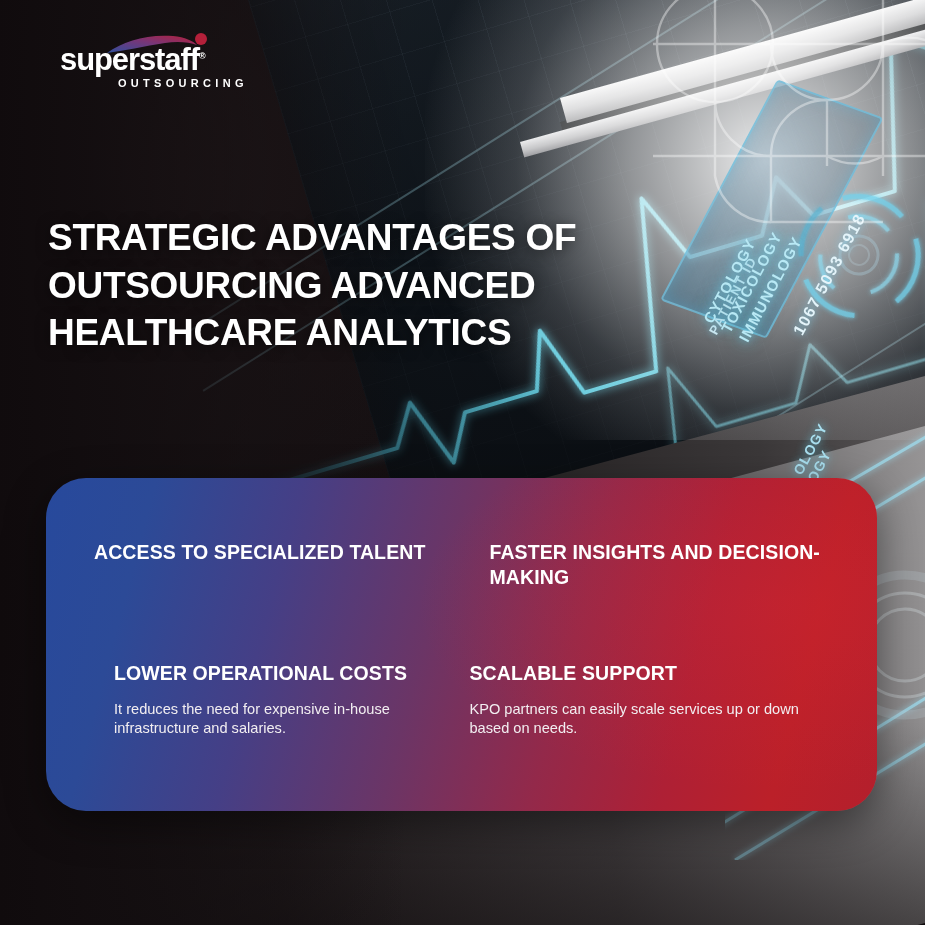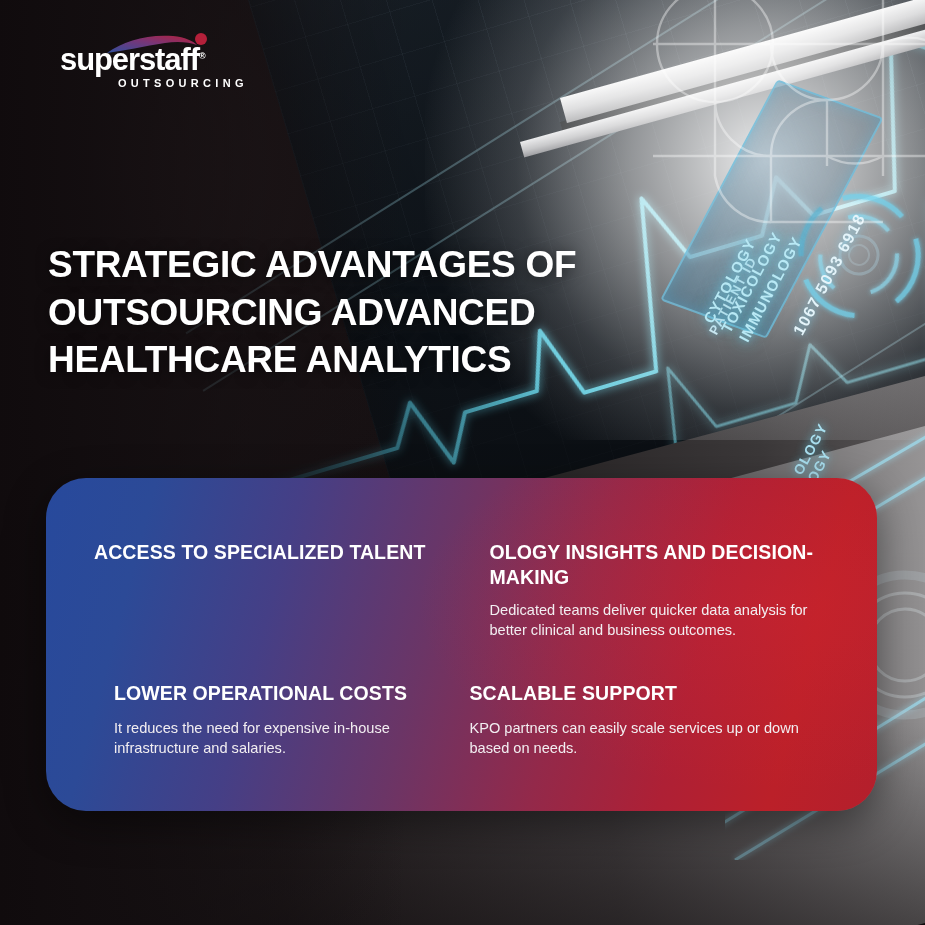--- a/index.html
+++ b/index.html
@@ -185,21 +185,20 @@
 
   
   .headline {
     position:absolute; left:48px; top:214px;
     width:560px;
     color:#ffffff;
     font-size:37px; font-weight:800;
     line-height:1.29;
     letter-spacing:-.3px;
     text-shadow:0 2px 14px rgba(0,0,0,.55);
-    margin-top:27px;
   }
 
   
   .card {
     position:absolute; left:46px; top:478px;
     width:831px; height:333px;
     border-radius:40px;
     background:linear-gradient(105deg,
       #27499c 0%,
       #2c4a97 12%,
@@ -411,22 +410,21 @@
 
   <div class="card">
     <div class="card-sheen"></div>
     <div class="card-grid">
 
       <div class="cell">
         <div class="cell-title">ACCESS TO SPECIALIZED TALENT</div>
       </div>
 
       <div class="cell right">
-        <div class="cell-title">OLOGY INSIGHTS AND DECISION-MAKING</div>
-        <div class="cell-body">Dedicated teams deliver quicker data analysis for better clinical and business outcomes.</div>
+        <div class="cell-title">FASTER INSIGHTS AND DECISION-MAKING</div>
       </div>
 
       <div class="cell right row2">
         <div class="cell-title">LOWER OPERATIONAL COSTS</div>
         <div class="cell-body">It reduces the need for expensive in-house infrastructure and salaries.</div>
       </div>
 
       <div class="cell row2">
         <div class="cell-title">SCALABLE SUPPORT</div>
         <div class="cell-body">KPO partners can easily scale services up or down based on needs.</div>

